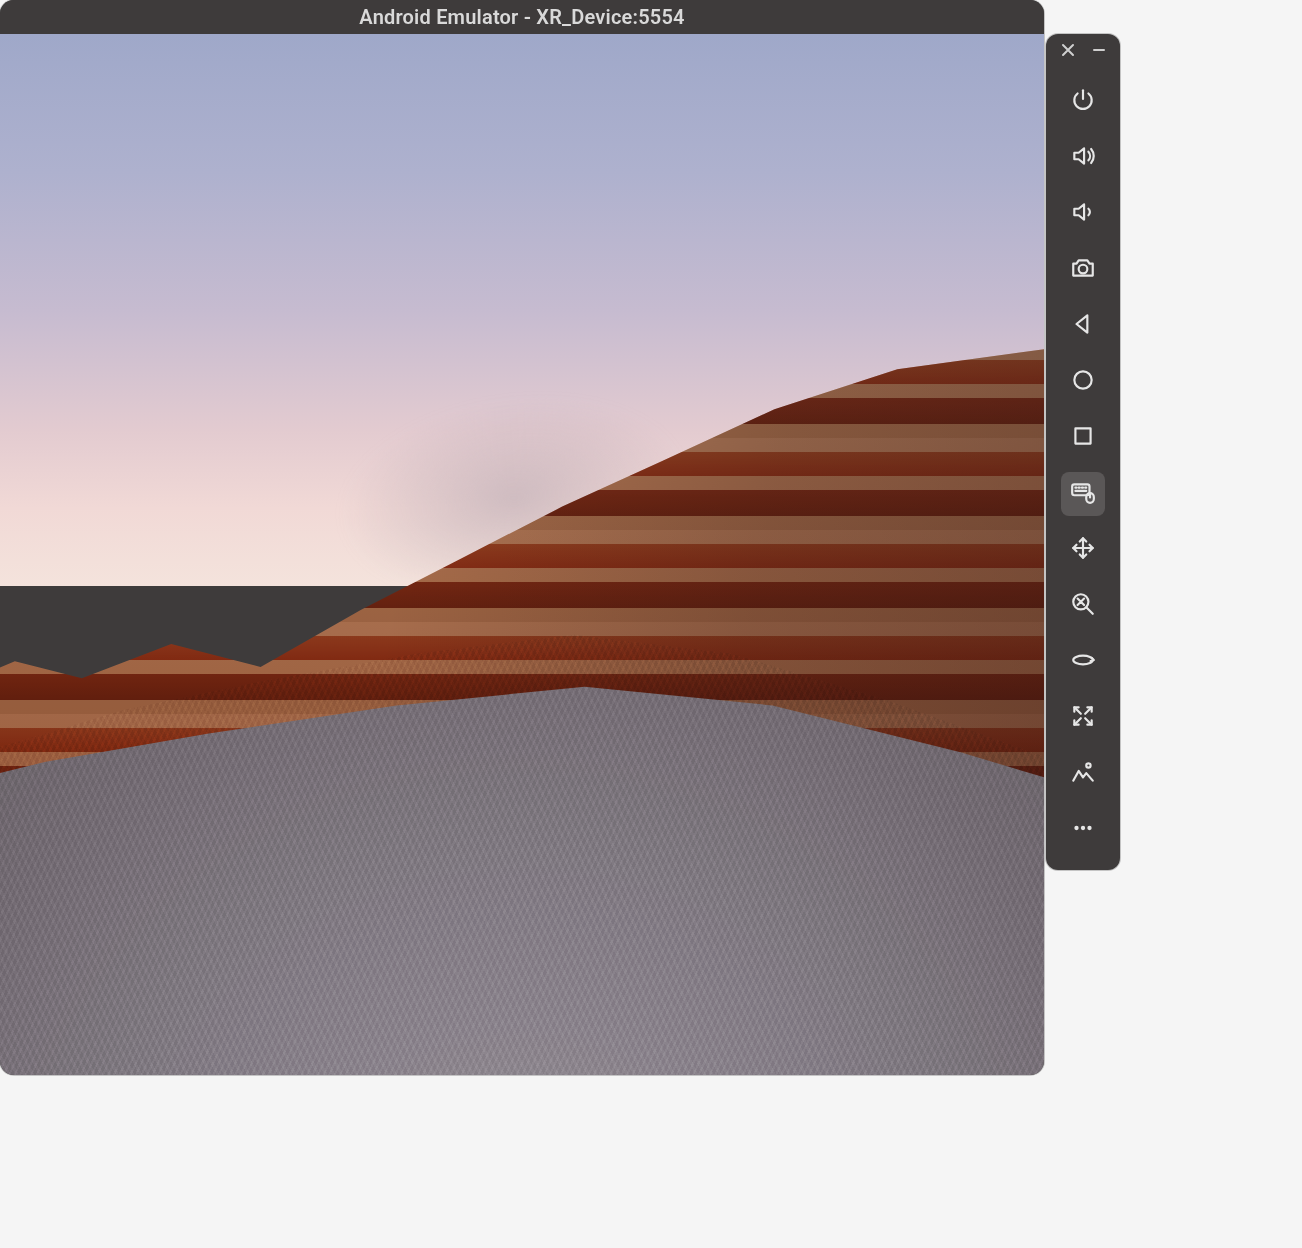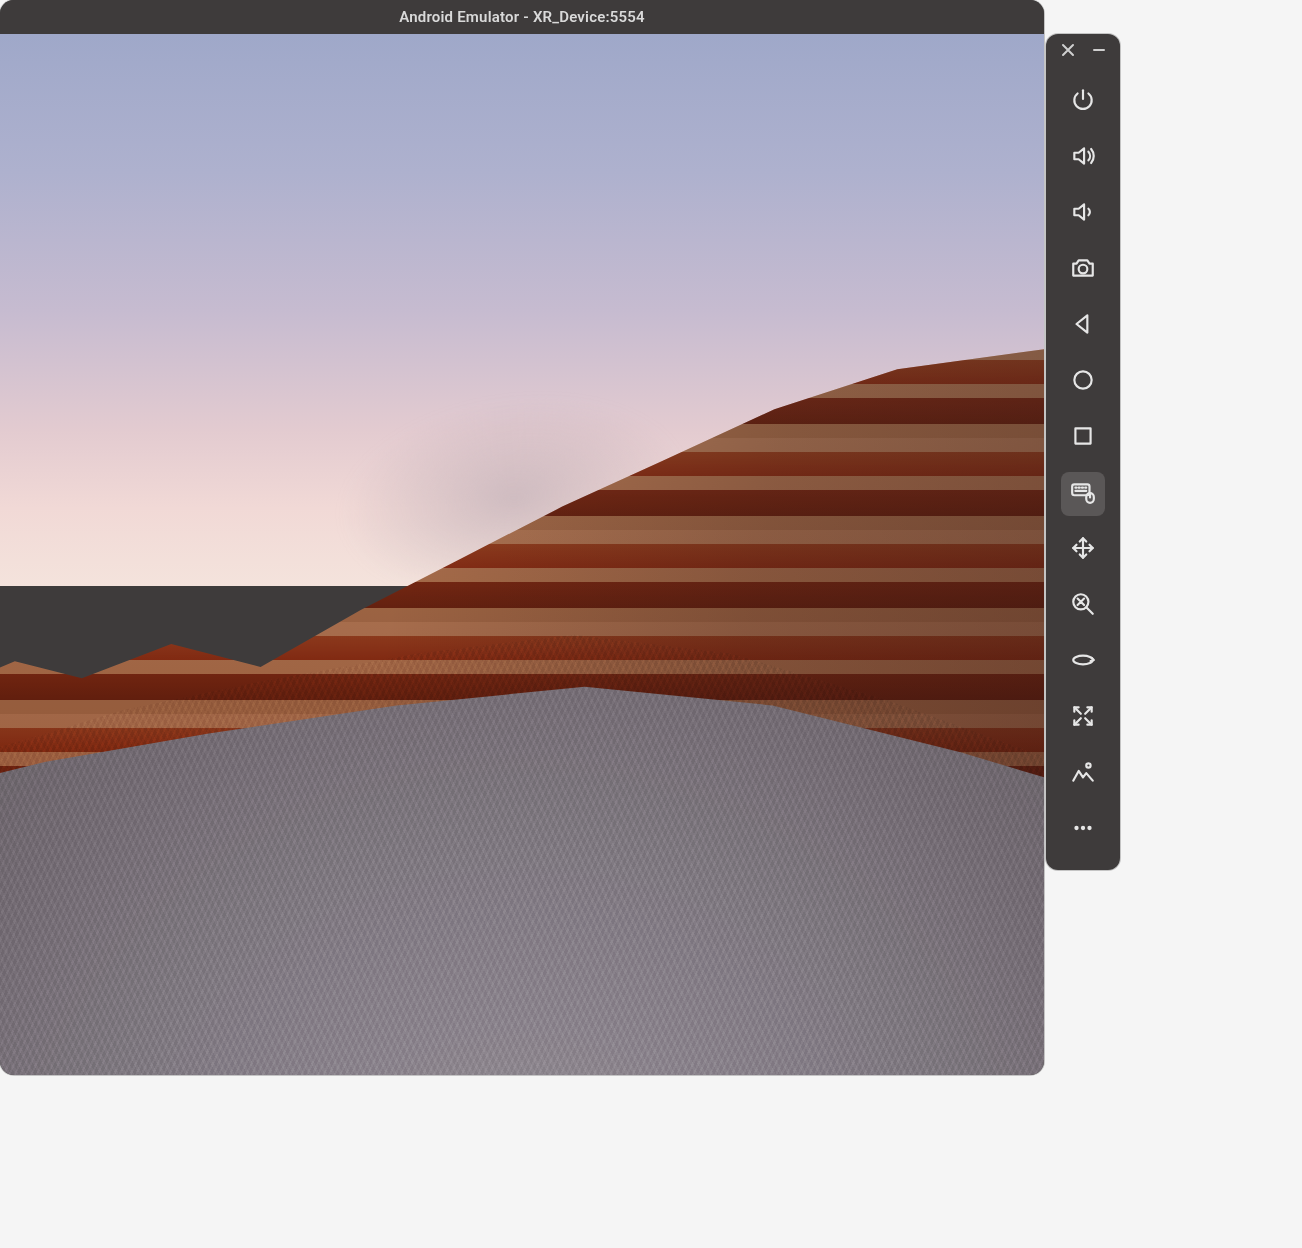--- a/index.html
+++ b/index.html
@@ -25,21 +25,21 @@
     background: #3e3b3b;
   }
 
   .titlebar {
     height: 34px;
     background: #3e3b3b;
     color: #d9d9d9;
     display: flex;
     align-items: center;
     justify-content: center;
-    font-size: 15px;
+    font-size: 20px;
     font-weight: 600;
     letter-spacing: 0.2px;
     user-select: none;
   }
 
   .viewport {
     position: absolute;
     left: 0;
     top: 34px;
     right: 0;

